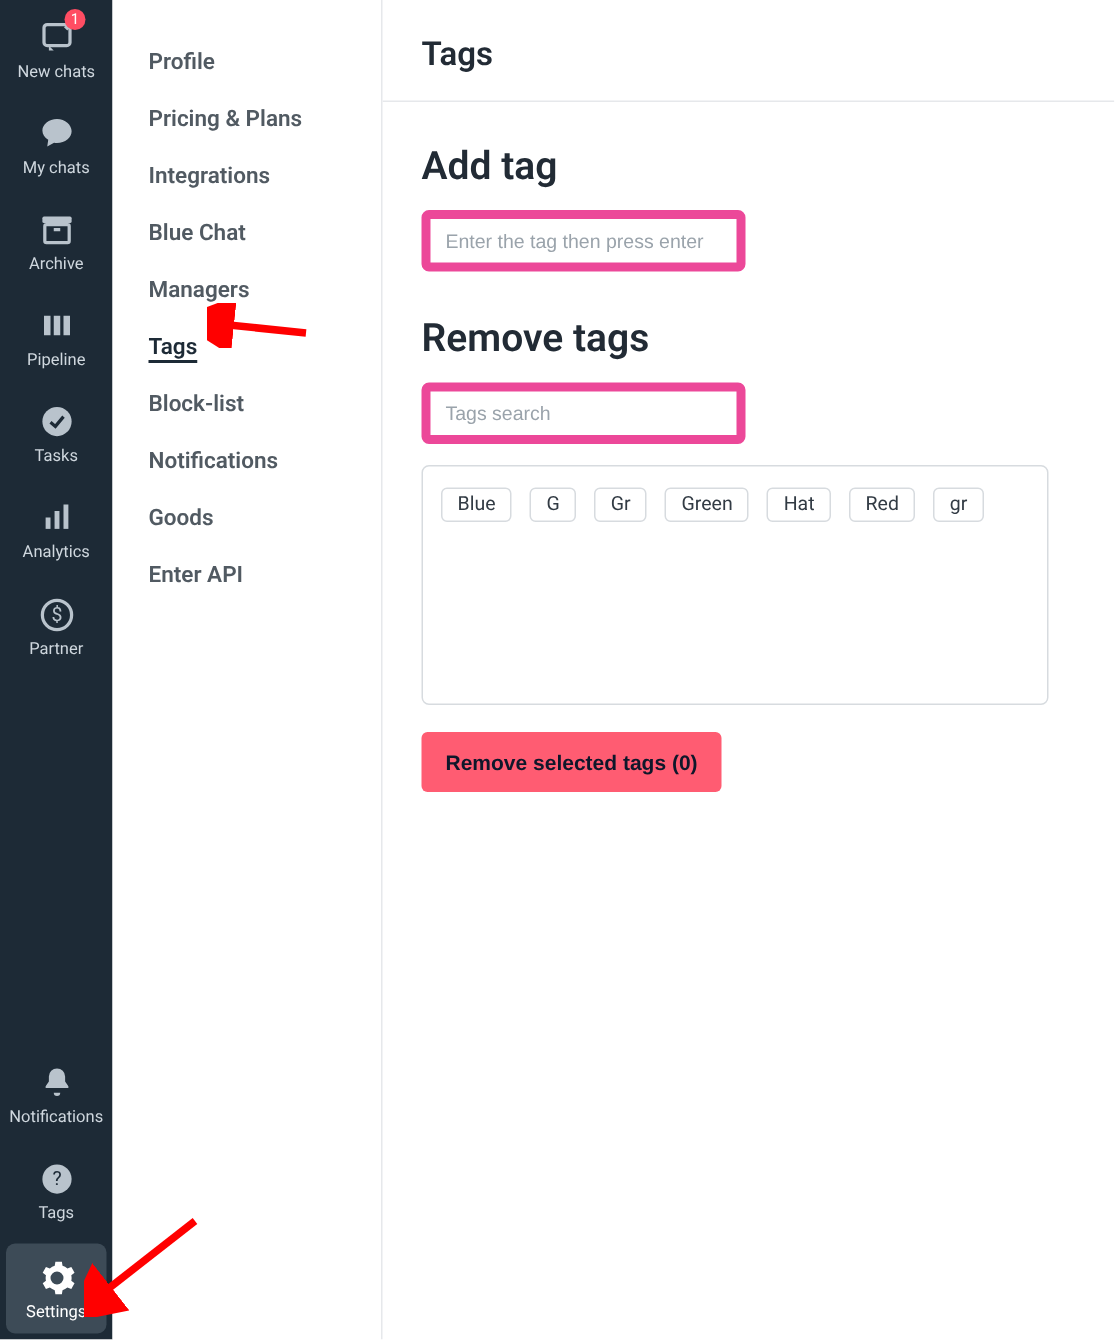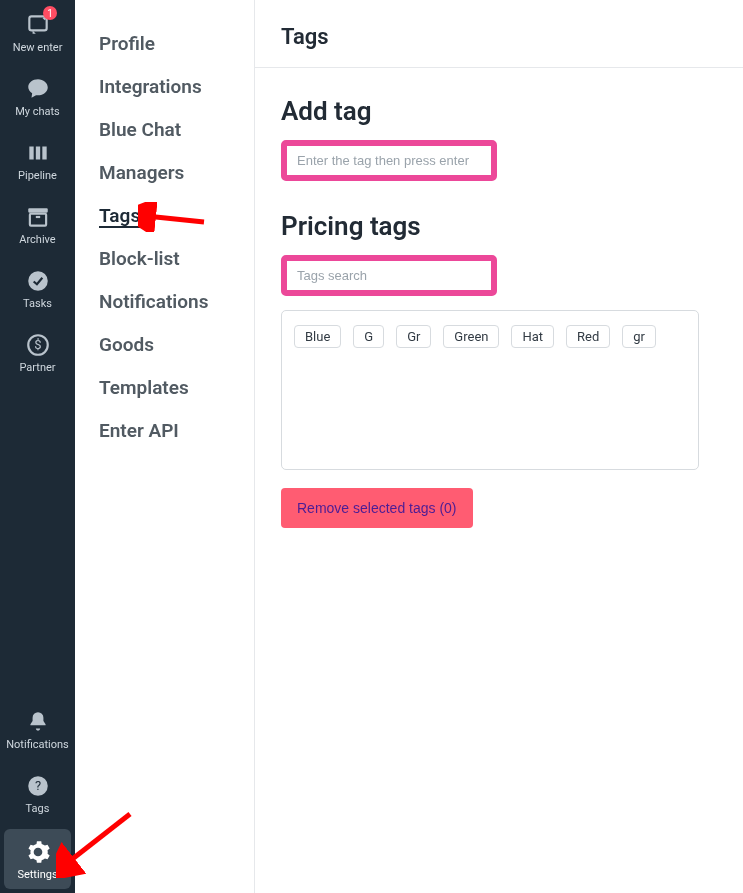--- a/index.html
+++ b/index.html
@@ -58,21 +58,21 @@
     }
     
     .submenu {
       width: 180px;
       background: #fff;
       border-right: 1px solid #e6e8eb;
       padding: 22px 0 0 24px;
       flex-shrink: 0;
     }
     .submenu-item {
-      font-size: 19px;
+      font-size: 15px;
       color: #515a62;
       padding: 10px 0;
       cursor: pointer;
       font-weight: 600;
     }
     .submenu-item.active {
       color: #1d2a36;
       text-decoration: underline;
       text-underline-offset: 4px;
       text-decoration-thickness: 1.5px;
@@ -116,26 +116,26 @@
       padding: 3px 10px;
       font-size: 13px;
       color: #323b44;
       margin-right: 8px;
       margin-bottom: 20px;
       cursor: pointer;
       background:#fff;
     }
     .btn-remove {
       background: #ff5c72;
-      color: #4c1d95;
+      color: #0f172a;
       border: none;
       border-radius: 4px;
       padding: 12px 16px;
       font-size: 14px;
-      font-weight: 400;
+      font-weight: 700;
       cursor: pointer;
       margin-top: 18px;
     }
     
     .arrow {
       position: absolute;
       pointer-events: none;
     }
     svg.icon-svg { width:100%; height:100%; }
   </style>
@@ -146,58 +146,68 @@
   <div class="rail-top">
     <div class="rail-item">
       <span class="icon">
         <svg class="icon-svg" viewBox="0 0 24 24" fill="currentColor">
             <rect x="4" y="4" width="16" height="13" rx="2" fill="none" stroke="currentColor" stroke-width="2"></rect>
             <path d="M10 20 L7 17 L7 20 Z"></path>
             <path d="M17 5 L19 7" stroke="currentColor" stroke-width="2"></path>
           </svg>
       </span>
       <span class="badge">1</span>
-      <span class="label">New enter</span>
+      <span class="label">New chats</span>
     </div>
     <div class="rail-item">
       <span class="icon">
         <svg class="icon-svg" viewBox="0 0 24 24" fill="currentColor">
             <path d="M12 3C7 3 3 6.2 3 10.2c0 2.3 1.4 4.4 3.6 5.7L6 20l4.2-2.3c.6.1 1.2.1 1.8.1 5 0 9-3.2 9-7.2S17 3 12 3z"></path>
           </svg>
       </span>
       <span class="label">My chats</span>
+    </div>
+    <div class="rail-item">
+      <span class="icon">
+        <svg class="icon-svg" viewBox="0 0 24 24" fill="currentColor">
+            <rect x="3" y="4" width="18" height="4" rx="1"></rect>
+            <rect x="4.5" y="9" width="15" height="11" rx="1" fill="none" stroke="currentColor" stroke-width="2"></rect>
+            <line x1="10" y1="12" x2="14" y2="12" stroke="currentColor" stroke-width="2"></line>
+          </svg>
+      </span>
+      <span class="label">Archive</span>
     </div>
     <div class="rail-item">
       <span class="icon">
         <svg class="icon-svg" viewBox="0 0 24 24" fill="currentColor">
             <rect x="4" y="6" width="4" height="12"></rect>
             <rect x="10" y="6" width="4" height="12"></rect>
             <rect x="16" y="6" width="4" height="12"></rect>
           </svg>
       </span>
       <span class="label">Pipeline</span>
     </div>
     <div class="rail-item">
       <span class="icon">
         <svg class="icon-svg" viewBox="0 0 24 24" fill="currentColor">
-            <rect x="3" y="4" width="18" height="4" rx="1"></rect>
-            <rect x="4.5" y="9" width="15" height="11" rx="1" fill="none" stroke="currentColor" stroke-width="2"></rect>
-            <line x1="10" y1="12" x2="14" y2="12" stroke="currentColor" stroke-width="2"></line>
-          </svg>
-      </span>
-      <span class="label">Archive</span>
-    </div>
-    <div class="rail-item">
-      <span class="icon">
-        <svg class="icon-svg" viewBox="0 0 24 24" fill="currentColor">
             <circle cx="12" cy="12" r="9"></circle>
             <path d="M8 12.5 L11 15 L16 9" stroke="#1d2a36" stroke-width="2" fill="none"></path>
           </svg>
       </span>
       <span class="label">Tasks</span>
+    </div>
+    <div class="rail-item">
+      <span class="icon">
+        <svg class="icon-svg" viewBox="0 0 24 24" fill="currentColor">
+            <rect x="5" y="12" width="3" height="7"></rect>
+            <rect x="10.5" y="8" width="3" height="11"></rect>
+            <rect x="16" y="4" width="3" height="15"></rect>
+          </svg>
+      </span>
+      <span class="label">Analytics</span>
     </div>
     <div class="rail-item">
       <span class="icon">
         <svg class="icon-svg" viewBox="0 0 24 24" fill="none" stroke="currentColor" stroke-width="2">
             <circle cx="12" cy="12" r="9"></circle>
             <text x="12" y="16" text-anchor="middle" font-size="12" fill="currentColor" stroke="none">$</text>
           </svg>
       </span>
       <span class="label">Partner</span>
     </div>
@@ -227,42 +237,42 @@
             <path d="M12 8a4 4 0 1 0 0 8 4 4 0 0 0 0-8zm9 4c0 .6-.1 1.1-.2 1.7l2 1.6-2 3.4-2.4-.8c-.9.7-1.9 1.3-3 1.6L15 22h-4l-.4-2.5c-1.1-.3-2.1-.9-3-1.6l-2.4.8-2-3.4 2-1.6C5.1 13.1 5 12.6 5 12s.1-1.1.2-1.7l-2-1.6 2-3.4 2.4.8c.9-.7 1.9-1.3 3-1.6L11 2h4l.4 2.5c1.1.3 2.1.9 3 1.6l2.4-.8 2 3.4-2 1.6c.1.6.2 1.1.2 1.7z"></path>
           </svg>
       </span>
       <span class="label">Settings</span>
     </div>
   </div>
 </div>
 
 <div class="submenu">
   <div class="submenu-item">Profile</div>
+  <div class="submenu-item">Pricing &amp; Plans</div>
   <div class="submenu-item">Integrations</div>
   <div class="submenu-item">Blue Chat</div>
   <div class="submenu-item">Managers</div>
   <div class="submenu-item active">Tags</div>
   <div class="submenu-item">Block-list</div>
   <div class="submenu-item">Notifications</div>
   <div class="submenu-item">Goods</div>
-  <div class="submenu-item">Templates</div>
   <div class="submenu-item">Enter API</div>
 </div>
 
 <div class="main">
   <div class="main-header">
     <h1>Tags</h1>
   </div>
   <div class="main-body">
     <div class="section">
       <div class="section-title">Add tag</div>
       <input type="text" placeholder="Enter the tag then press enter" style="">
     </div>
     <div class="section">
-      <div class="section-title">Pricing tags</div>
+      <div class="section-title">Remove tags</div>
       <input type="text" placeholder="Tags search" style="">
       <div class="tag-box">
         <span class="tag">Blue</span>
         <span class="tag">G</span>
         <span class="tag">Gr</span>
         <span class="tag">Green</span>
         <span class="tag">Hat</span>
         <span class="tag">Red</span>
         <span class="tag">gr</span>
       </div>

